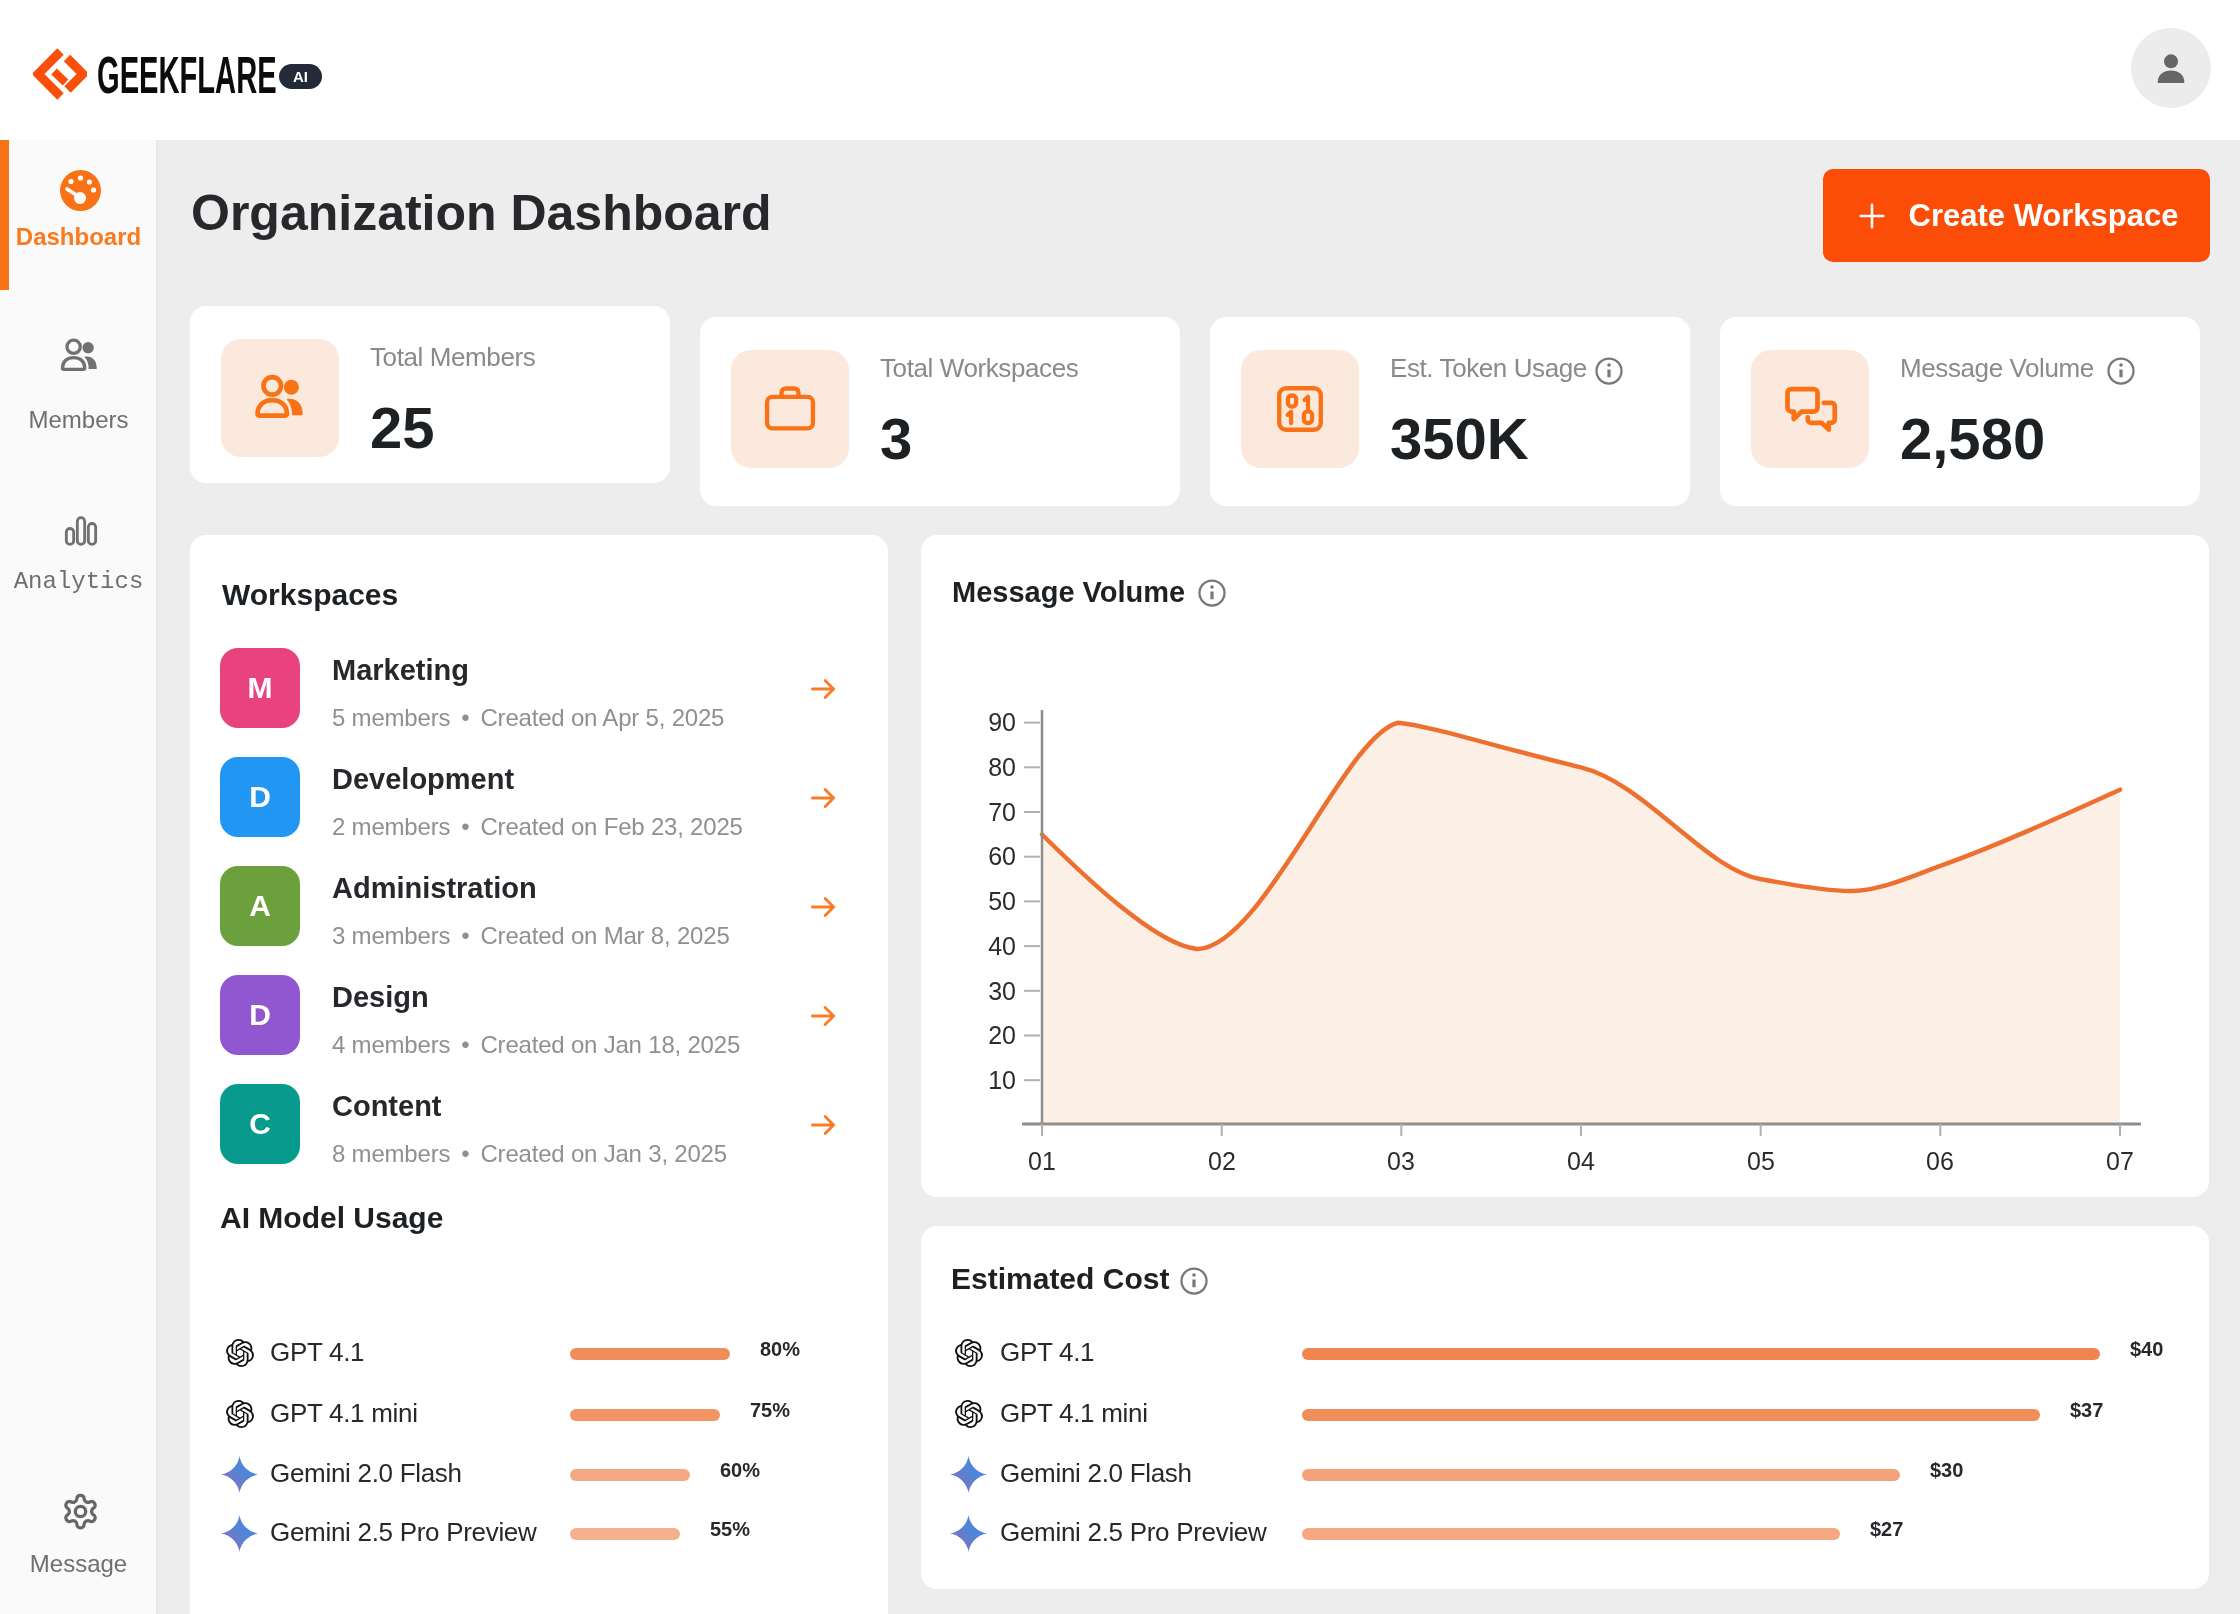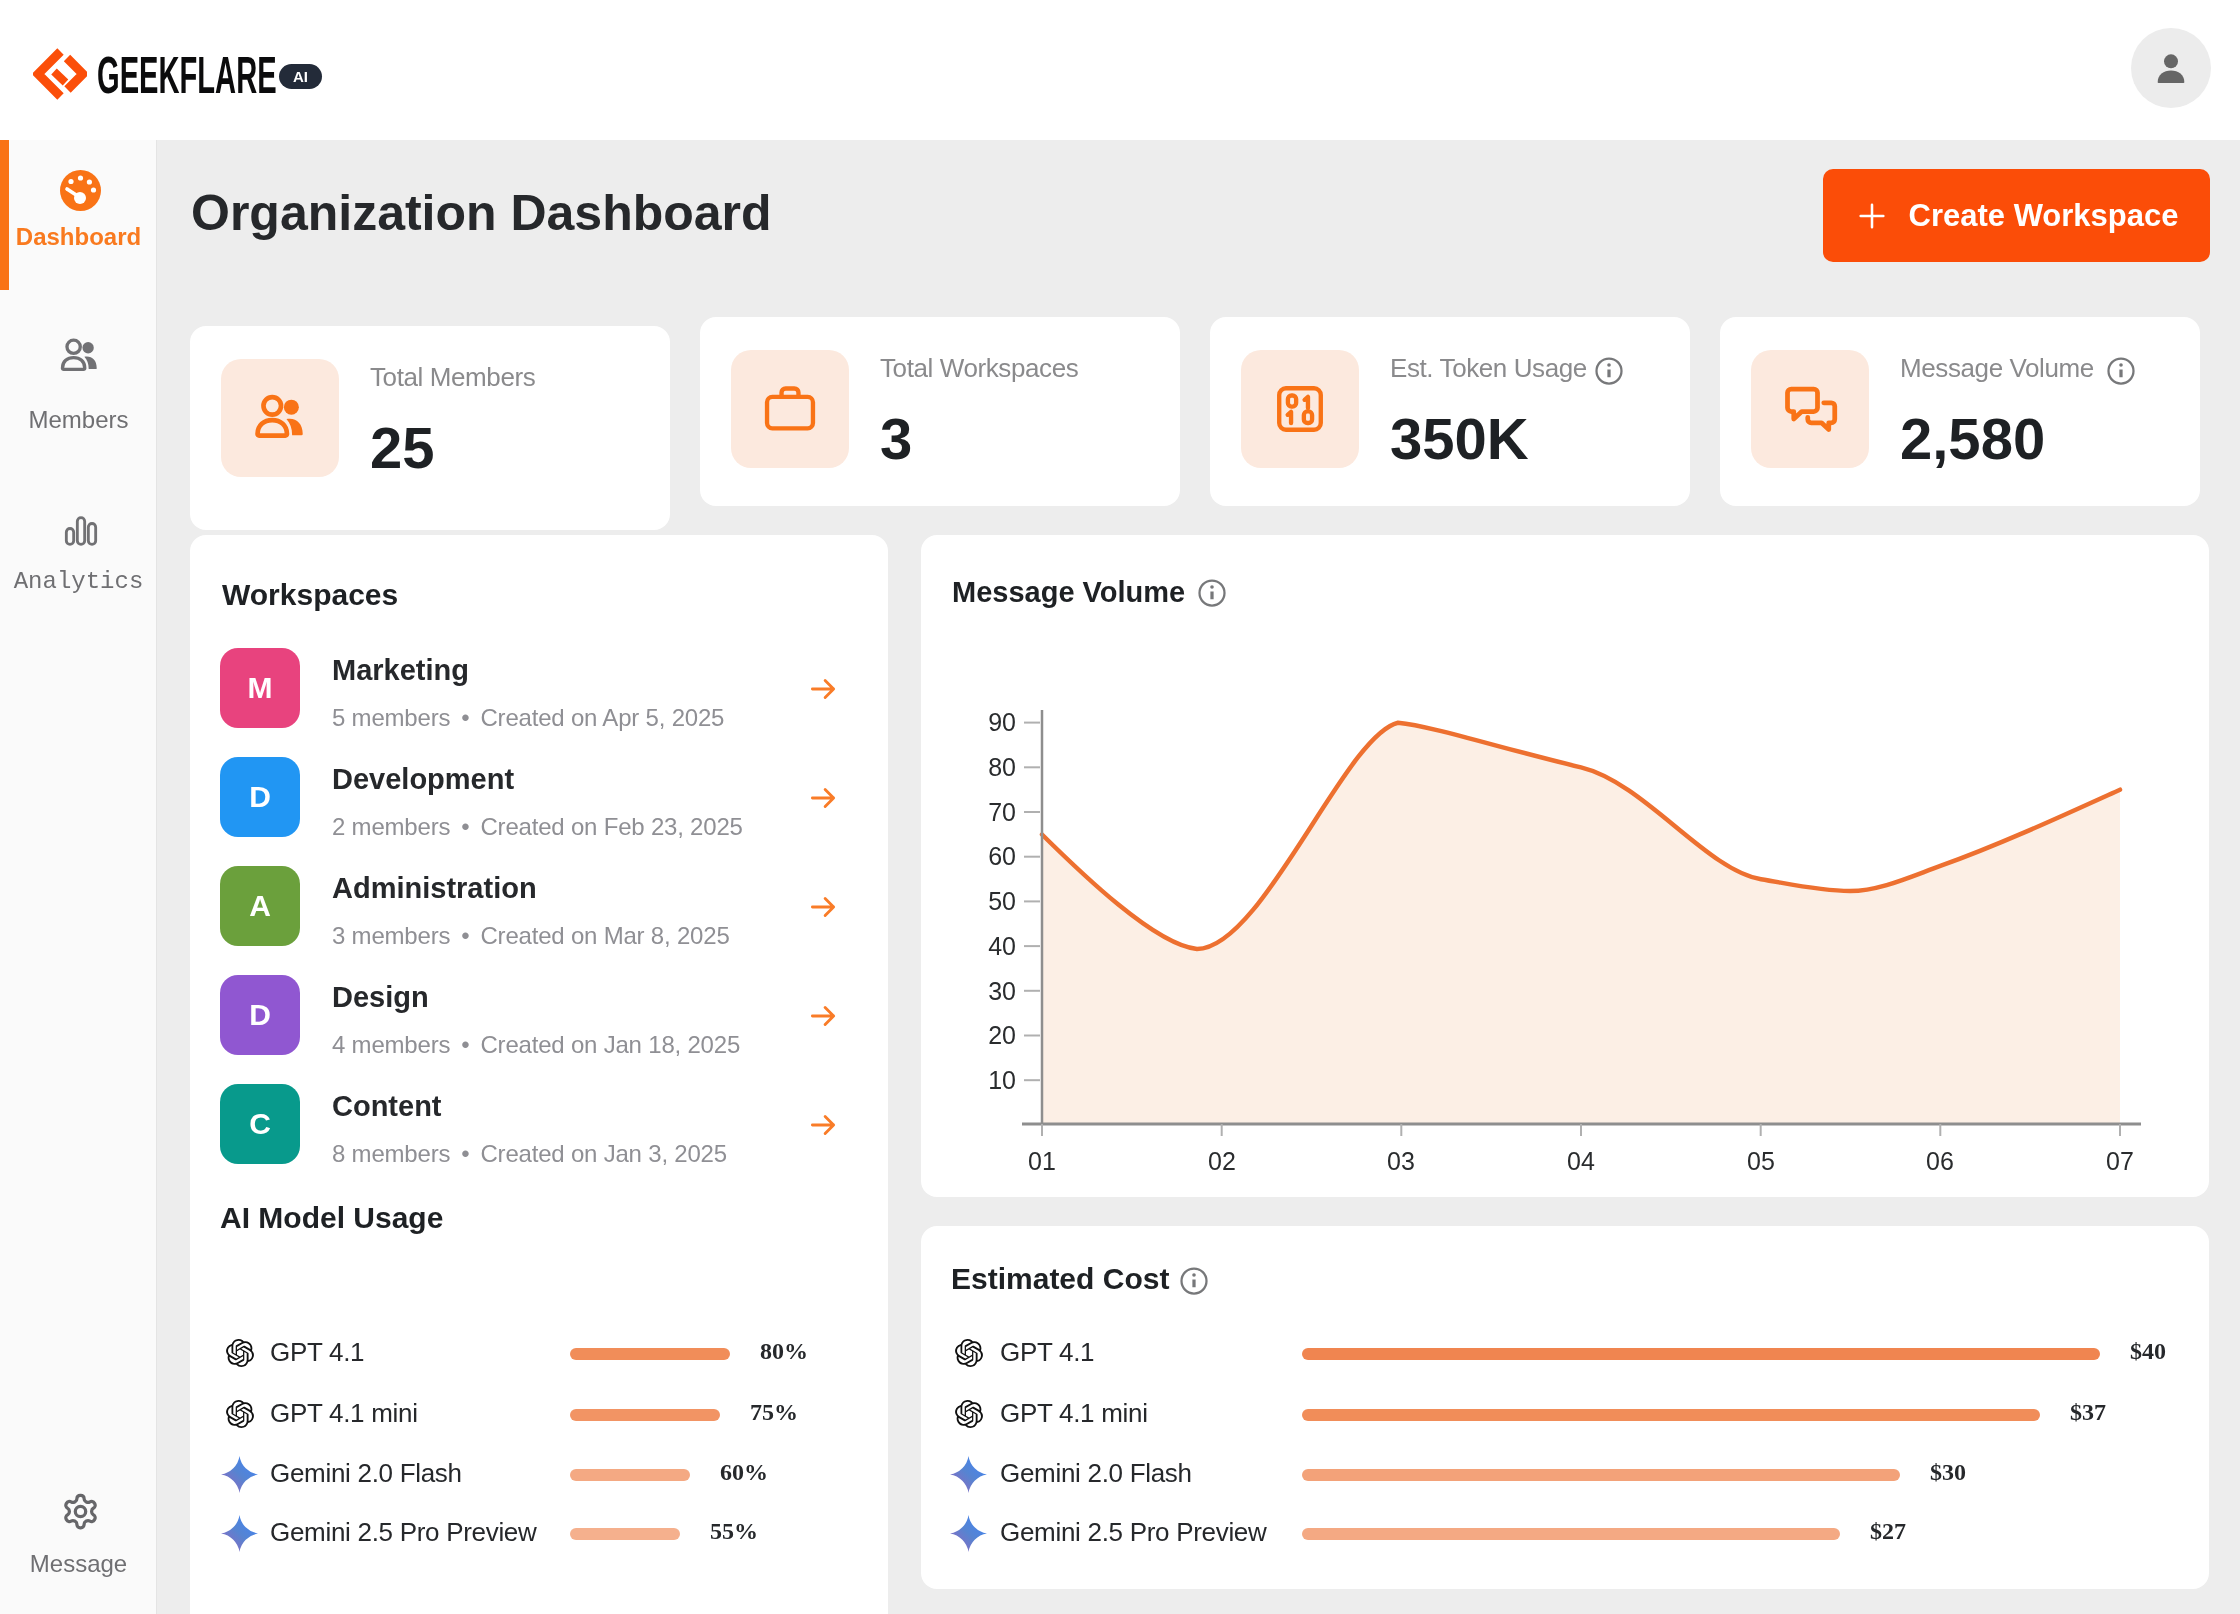--- a/index.html
+++ b/index.html
@@ -13,21 +13,21 @@
   .card { position:absolute; background:#ffffff; border-radius:16px; }
   .iconbox { position:absolute; width:118px; height:118px; border-radius:20px; background:#fce9de; display:flex; align-items:center; justify-content:center; }
   .cardlabel { position:absolute; font-size:26px; letter-spacing:-0.4px; color:#8a8a8c; }
   .cardvalue { position:absolute; font-size:58px; font-weight:bold; color:#1e2124; }
   .ptitle { font-size:30px; font-weight:bold; color:#1e2124; }
   .wsavatar { position:absolute; width:80px; height:80px; border-radius:18px; color:#fff; font-size:30px; font-weight:bold; display:flex; align-items:center; justify-content:center; }
   .wstitle { position:absolute; font-size:29px; font-weight:600; color:#26282b; }
   .wssub { position:absolute; font-size:24px; letter-spacing:-0.2px; color:#8f8f94; }
   .mlabel { position:absolute; font-size:26px; letter-spacing:-0.3px; font-weight:500; color:#26282b; }
   .bar { position:absolute; height:12px; border-radius:6px; }
-  .pct { position:absolute; font-size:24px; font-weight:600; color:#26282b;font-family:Liberation Serif, serif; }
+  .pct { position:absolute; font-size:20px; font-weight:600; color:#26282b; }
 </style>
 </head>
 <body>
 <div id="page">
 
   <div class="header">
     <svg class="abs" style="left:33px; top:48px;" width="54" height="54" viewBox="0 0 54 54">
       <g stroke="#fb4e09" fill="none" stroke-width="9">
         <path d="M27.5 3.5 L5 26 L27.5 48.5"></path>
         <path d="M34 10 L50 26 L34.5 41.5"></path>
@@ -80,21 +80,21 @@
       <circle cx="12" cy="12" r="3.2"></circle>
     </svg>
     <div class="navlab" style="top:1410px;">Message</div>
   </div>
 
   <div class="abs" style="left:191px; top:184px; font-size:50px; font-weight:bold; color:#26282b;">Organization Dashboard</div>
   <div class="abs" style="left:1823px; top:169px; width:387px; height:93px; background:#fb4d08; border-radius:10px; color:#fff; display:flex; align-items:center; justify-content:center; font-size:31px; font-weight:bold;"><svg width="34" height="34" viewBox="0 0 24 24" style="margin-right:20px;" fill="none" stroke="#fff" stroke-width="1.8" stroke-linecap="round">
         <path d="M12 4v16M4 12h16"></path>
       </svg>Create Workspace</div>
 
-  <div class="card" style="left:190px; top:326px; width:480px; height:204px;padding-left:32px;">
+  <div class="card" style="left:190px; top:306px; width:480px; height:177px;padding-left:32px;">
     <div class="iconbox" style="left:31px; top:33px;">
       <svg width="62" height="62" viewBox="0 0 24 24">
         <g fill="none" stroke="#f97316" stroke-width="1.8">
           <circle cx="9" cy="7.3" r="3.4"></circle>
           <path d="M3.3 18.2 c0-3.4 2.5-5.4 5.7-5.4 s5.7 2 5.7 5.4 a0.6 0.6 0 0 1 -0.6 0.6 h-10.2 a0.6 0.6 0 0 1 -0.6 -0.6z"></path>
         </g>
         <g fill="#f97316">
           <circle cx="16.4" cy="7.8" r="2.9"></circle>
           <path d="M14.5 12.4 c3.4-.7 6.3 1.3 6.3 5.8 a0.5 0.5 0 0 1 -0.5 0.5 h-3.6 c0-2.7-0.8-4.8-2.2-6.3z"></path>
         </g>

